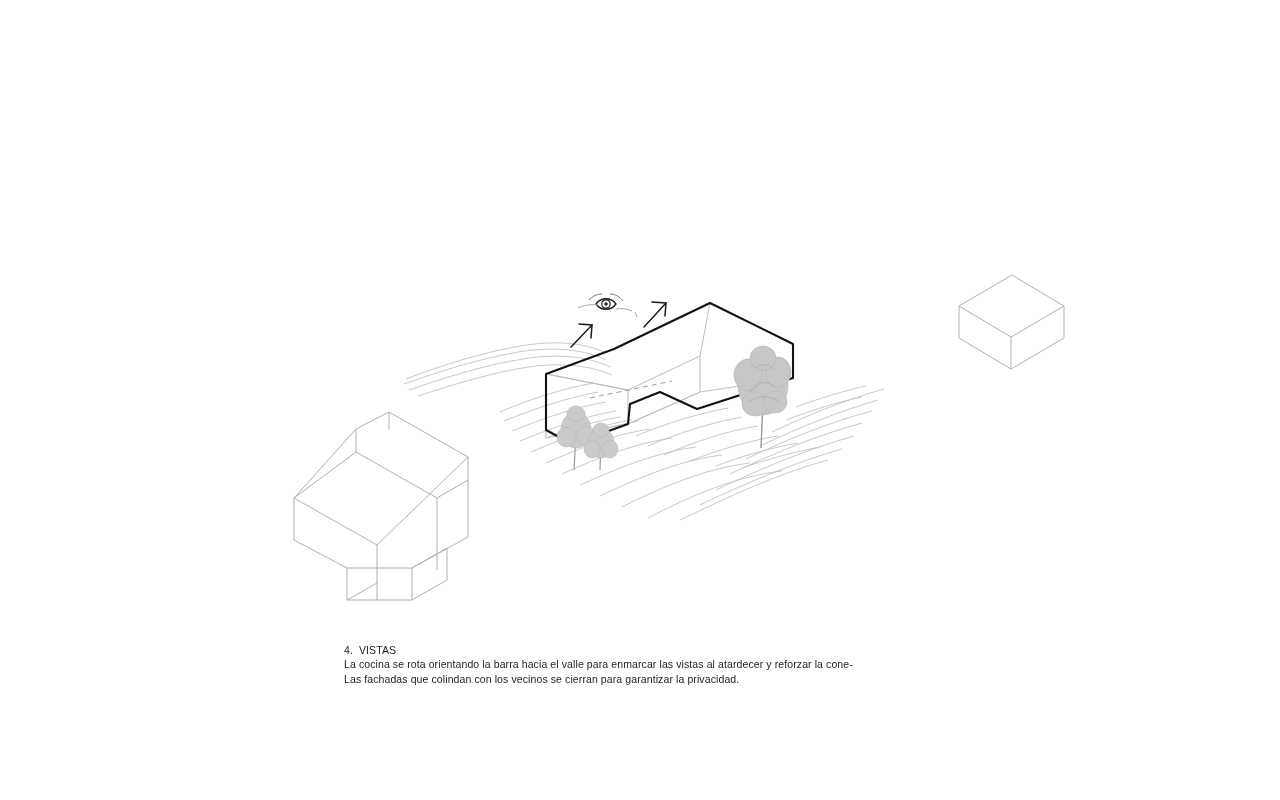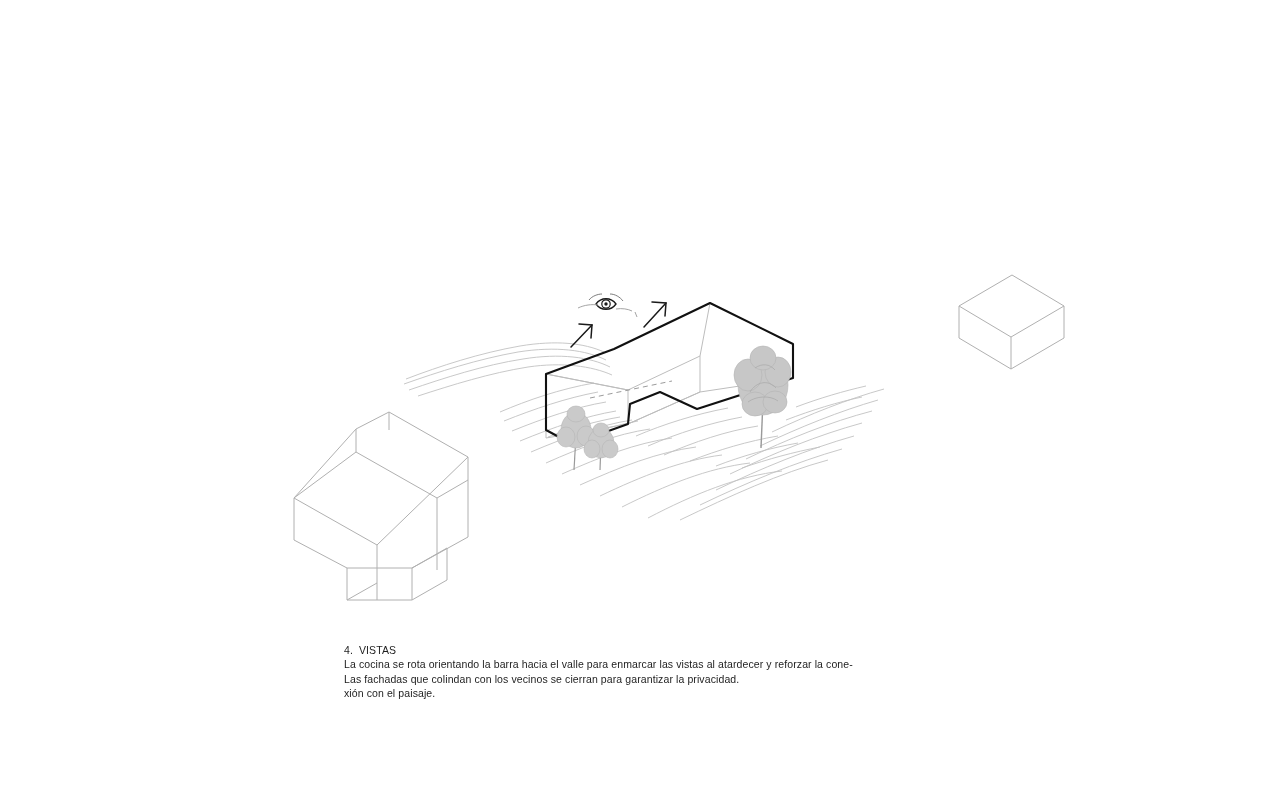--- a/index.html
+++ b/index.html
@@ -178,16 +178,15 @@
       <path d="M644,327 L666,303"></path>
       <path d="M652,302 L666,303 L665,316"></path>
     </g>
 
   </svg>
 
   <div id="caption">
     <span class="caption-title">4.  VISTAS</span>
     <span class="caption-line">La cocina se rota orientando la barra hacia el valle para enmarcar las vistas al atardecer y reforzar la cone-</span>
     <span class="caption-line">Las fachadas que colindan con los vecinos se cierran para garantizar la privacidad.</span>
-    <span class="caption-line">xión con el paisaje.</span>
   </div>
 
 </div>
 
 </body></html>

